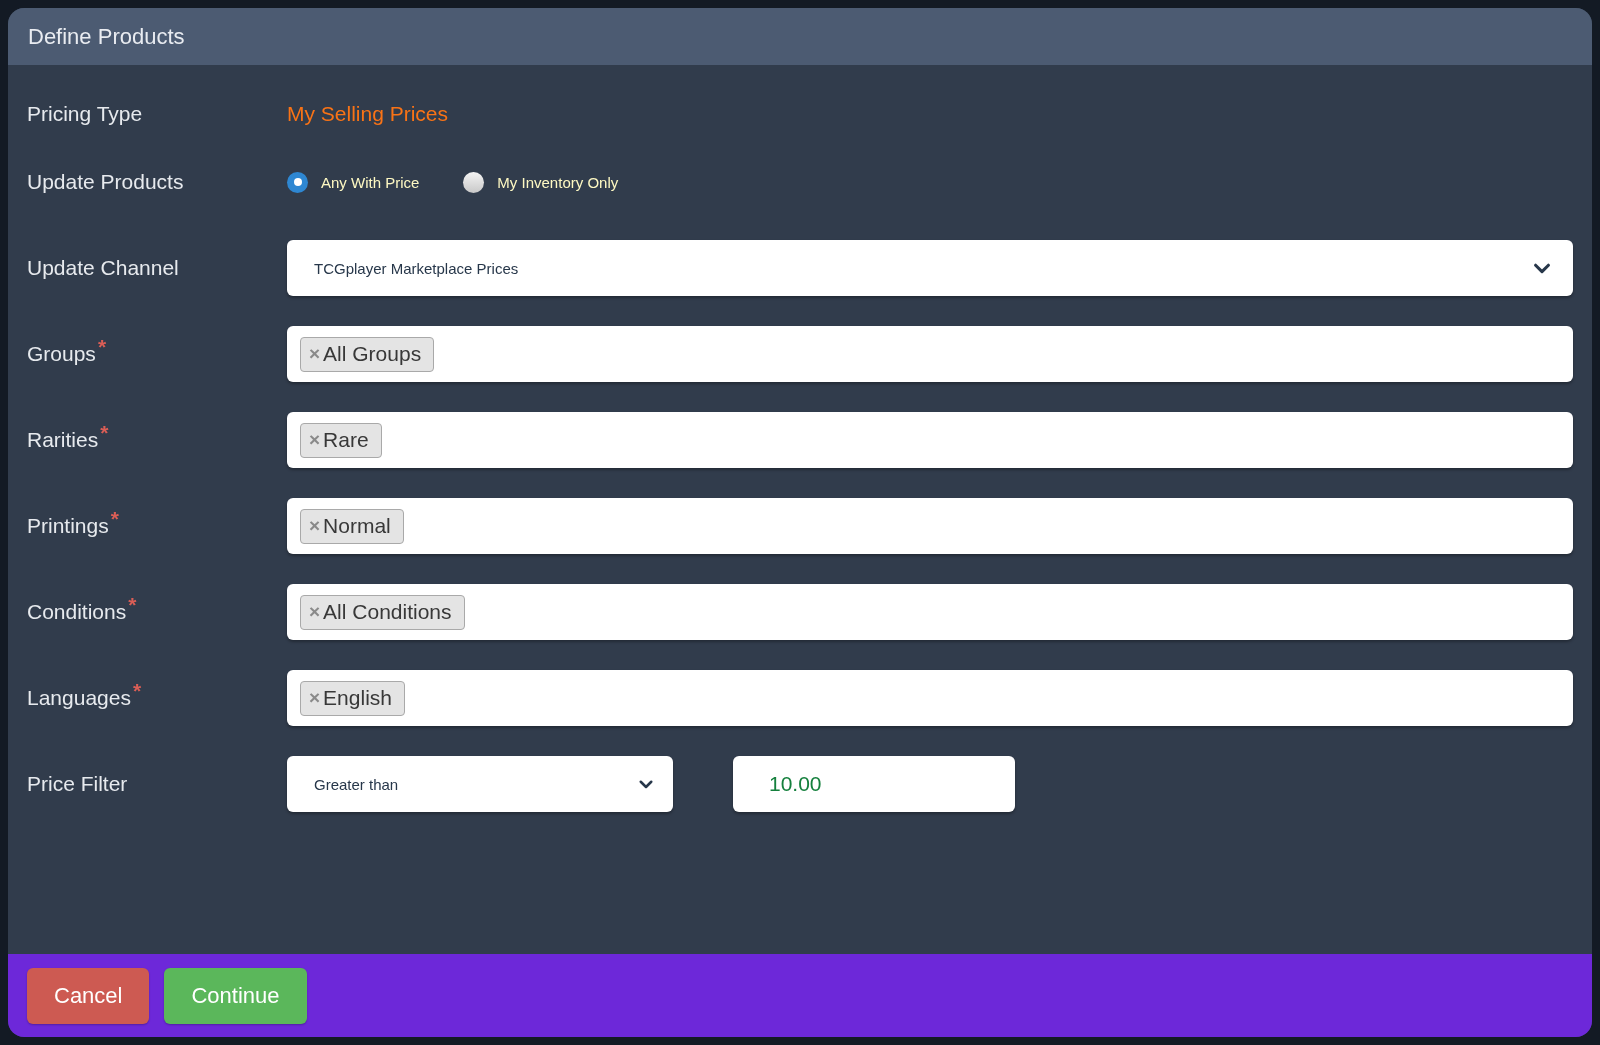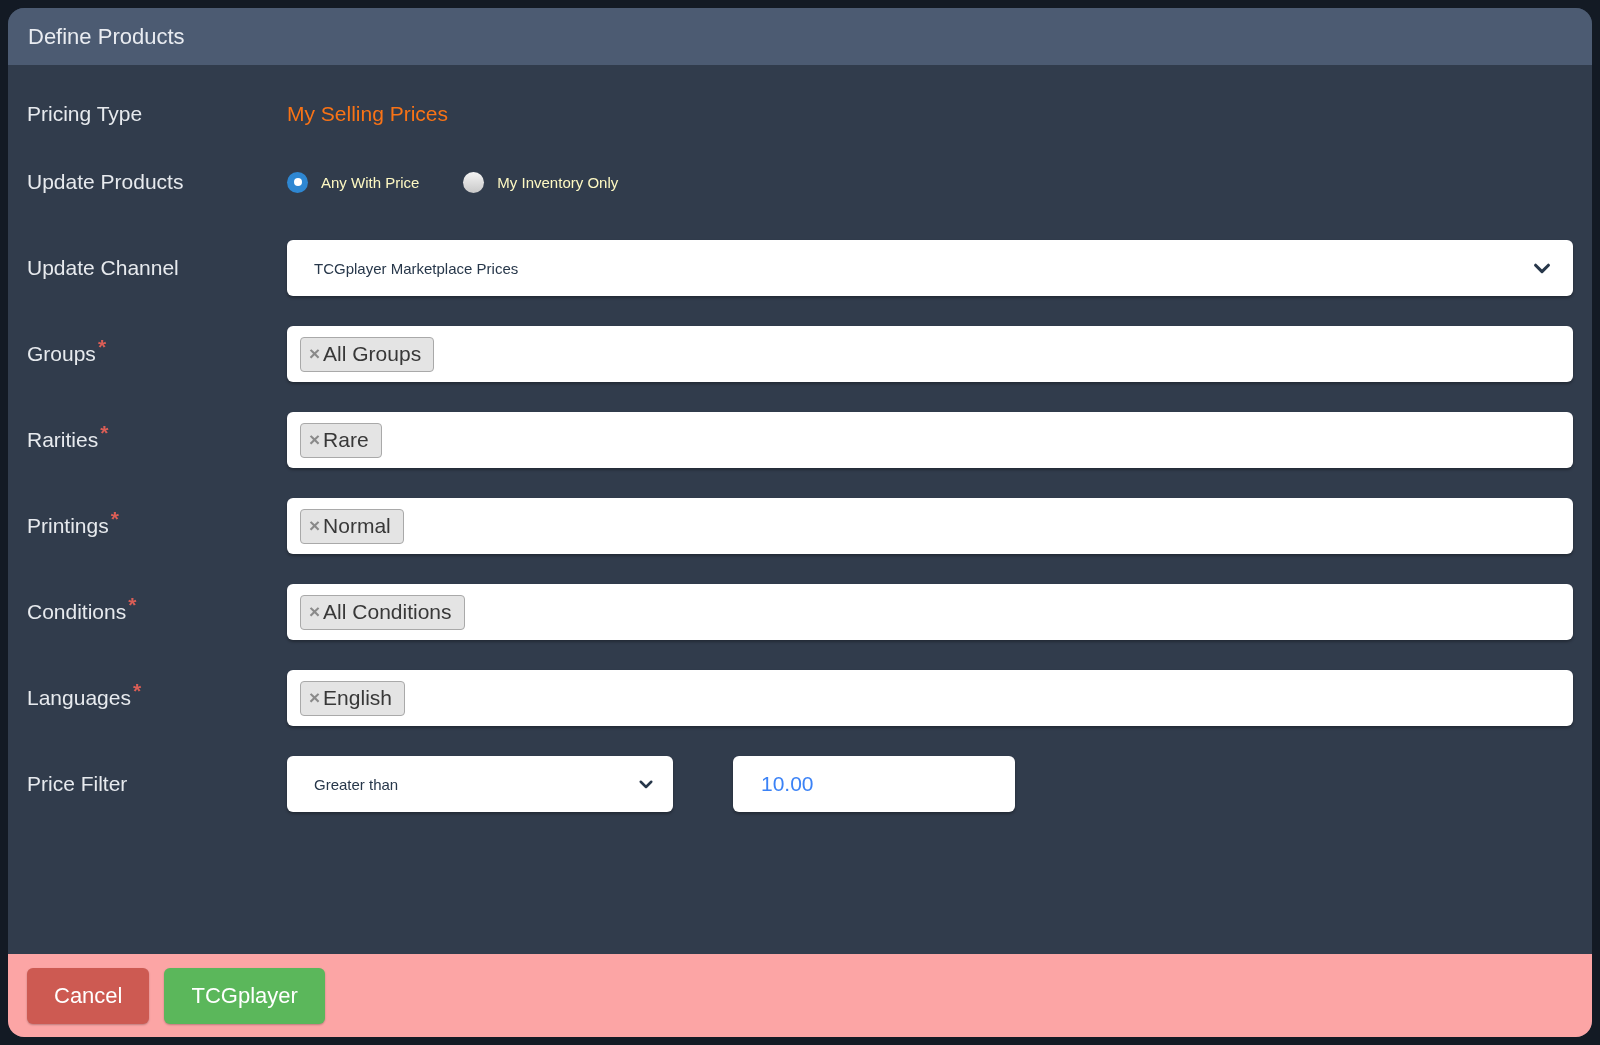--- a/index.html
+++ b/index.html
@@ -176,32 +176,32 @@
     margin-top: -9px;
   }
   .pf-amount {
     width: 282px;
     height: 56px;
     flex: none;
     margin-left: 60px;
     border: none;
     border-radius: 6px;
     background: #ffffff;
-    color: #3b82f6;
+    color: #15803d;
     font-family: "Liberation Sans", sans-serif;
     font-size: 21px;
-    padding: 0 0 0 28px;
+    padding: 0 0 0 36px;
     box-sizing: border-box;
     box-shadow: 0 2px 3px rgba(0,0,0,0.30);
   }
   
   .dialog-footer {
     height: 83px;
     flex: none;
-    background: #fca5a5;
+    background: #6d28d9;
     display: flex;
     align-items: center;
     padding: 0 19px;
   }
   .btn {
     height: 56px;
     border: none;
     border-radius: 6px;
     color: #ffffff;
     font-family: "Liberation Sans", sans-serif;
@@ -332,16 +332,16 @@
           </span>
         </div>
         <input class="pf-amount" type="text" value="10.00" style="">
       </div>
     </div>
 
   </div>
 
   <div class="dialog-footer">
     <button class="btn btn-cancel">Cancel</button>
-    <button class="btn btn-continue">TCGplayer</button>
+    <button class="btn btn-continue">Continue</button>
   </div>
 
 </div>
 
 </body></html>

